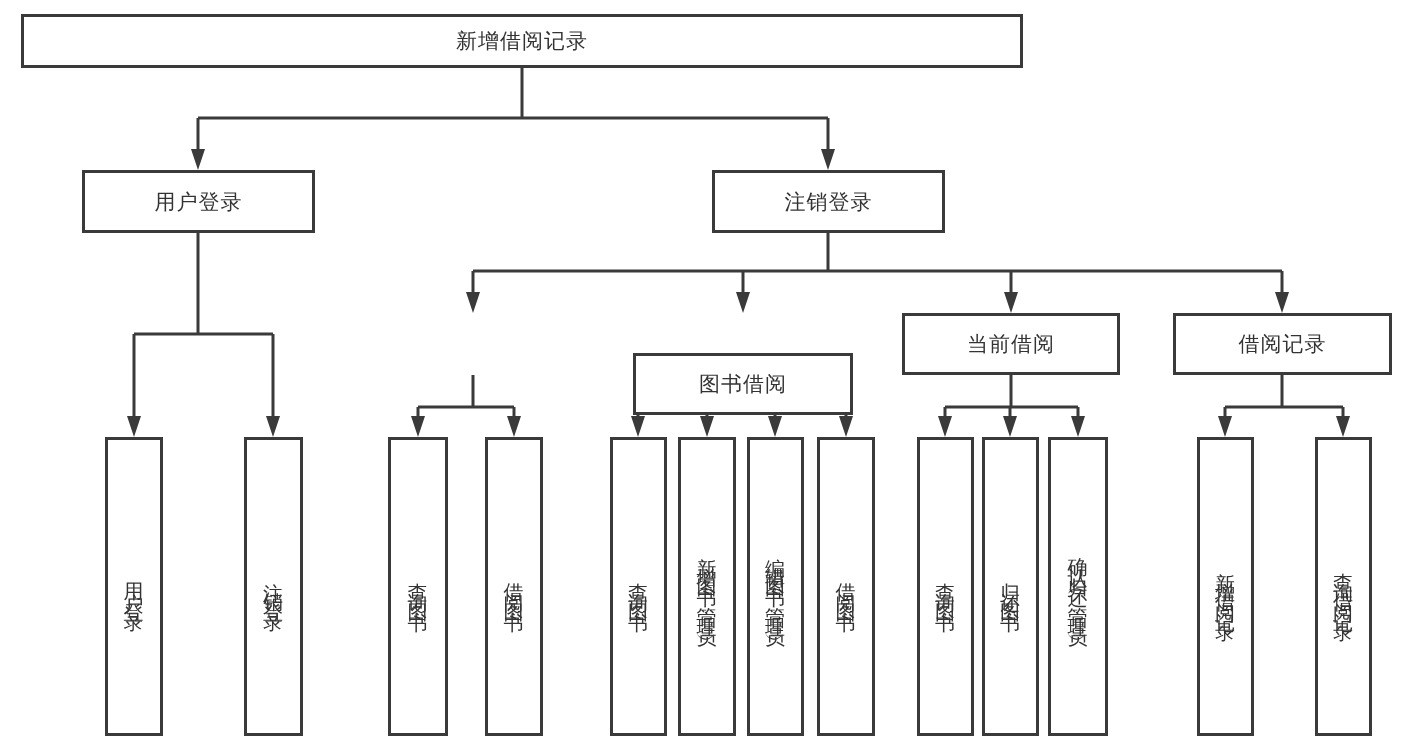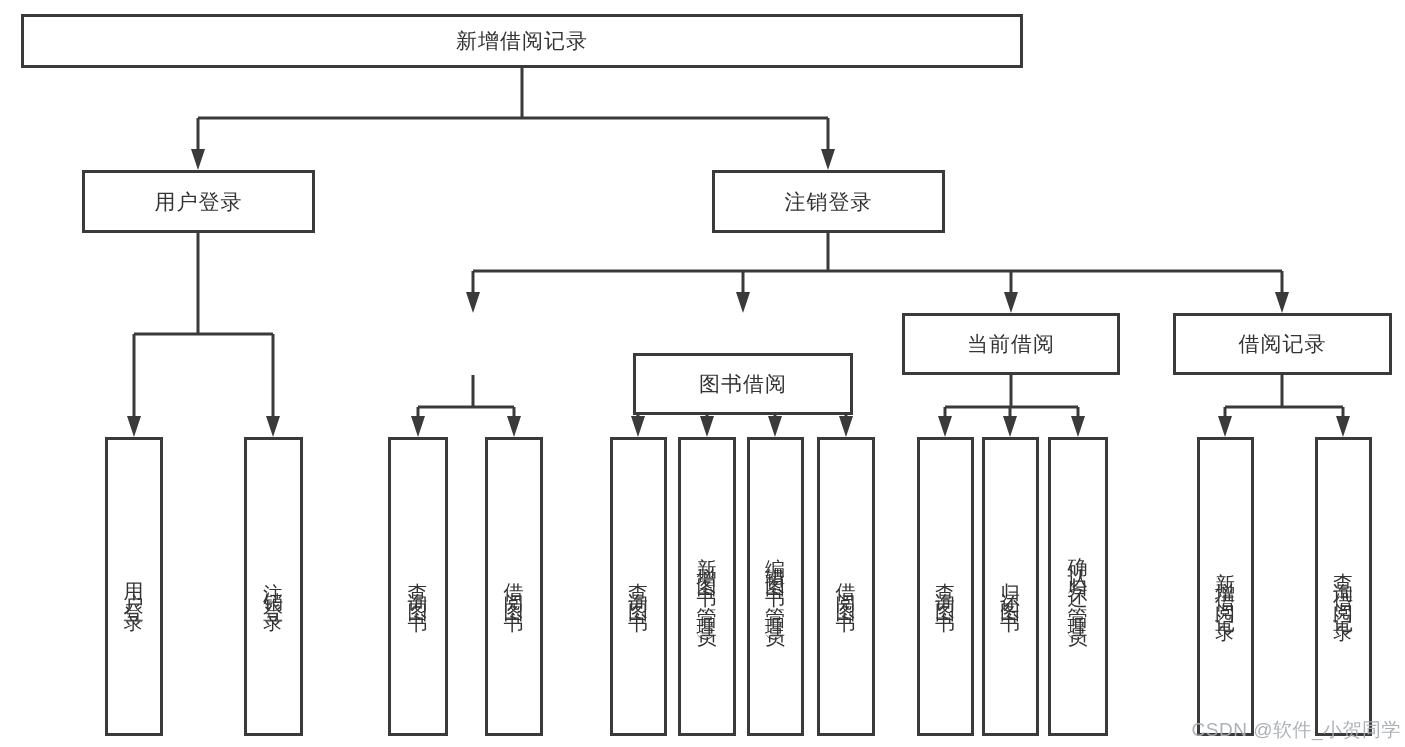--- a/index.html
+++ b/index.html
@@ -133,14 +133,13 @@
   <div class="node v-node leaf" id="l-bor-ed">编辑图书（管理员）</div>
   <div class="node v-node leaf" id="l-bor-b">借阅图书</div>
 
   <div class="node v-node leaf" id="l-cur-q">查询图书</div>
   <div class="node v-node leaf" id="l-cur-r">归还图书</div>
   <div class="node v-node leaf" id="l-cur-c">确认归还（管理员）</div>
 
   <div class="node v-node leaf" id="l-his-a">新增借阅记录</div>
   <div class="node v-node leaf" id="l-his-q">查询借阅记录</div>
 
-  <div class="watermark">CSDN @软件_小贺同学</div>
 </div>
 
 </body></html>

